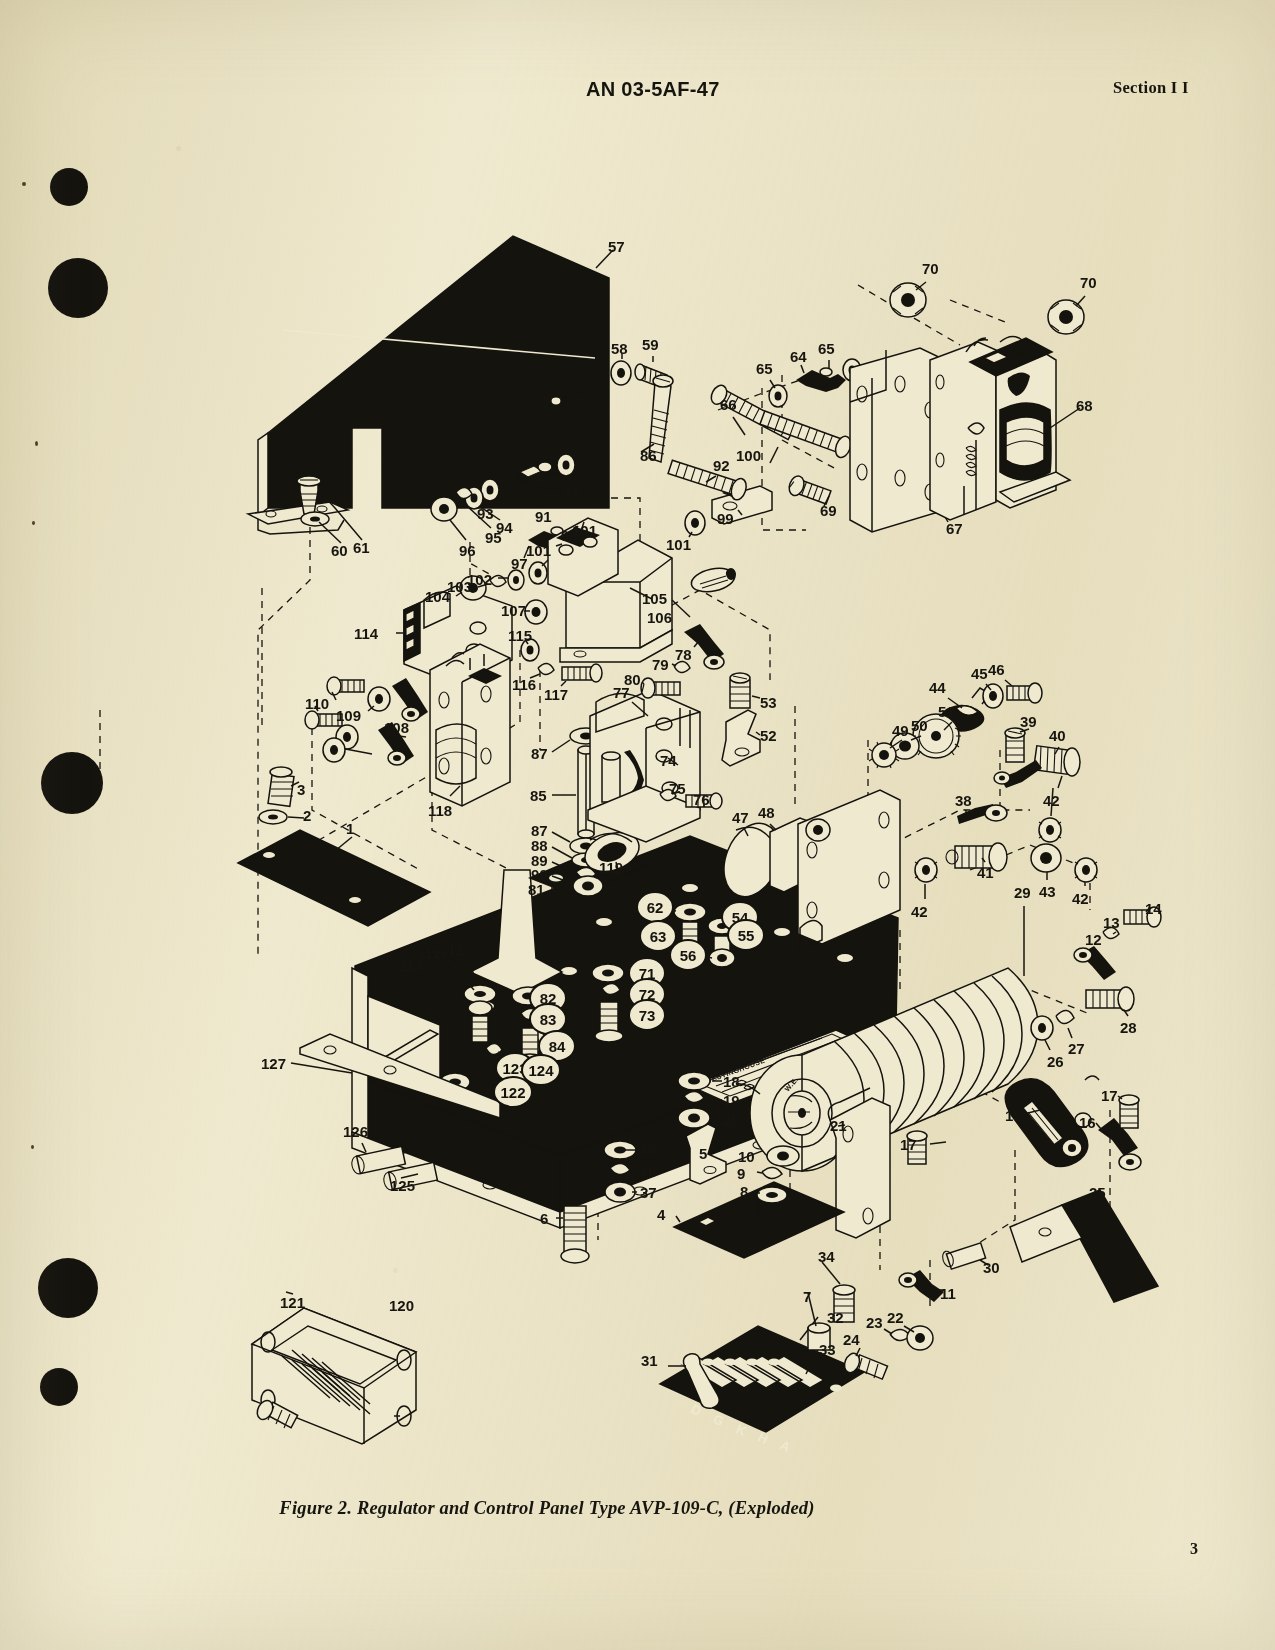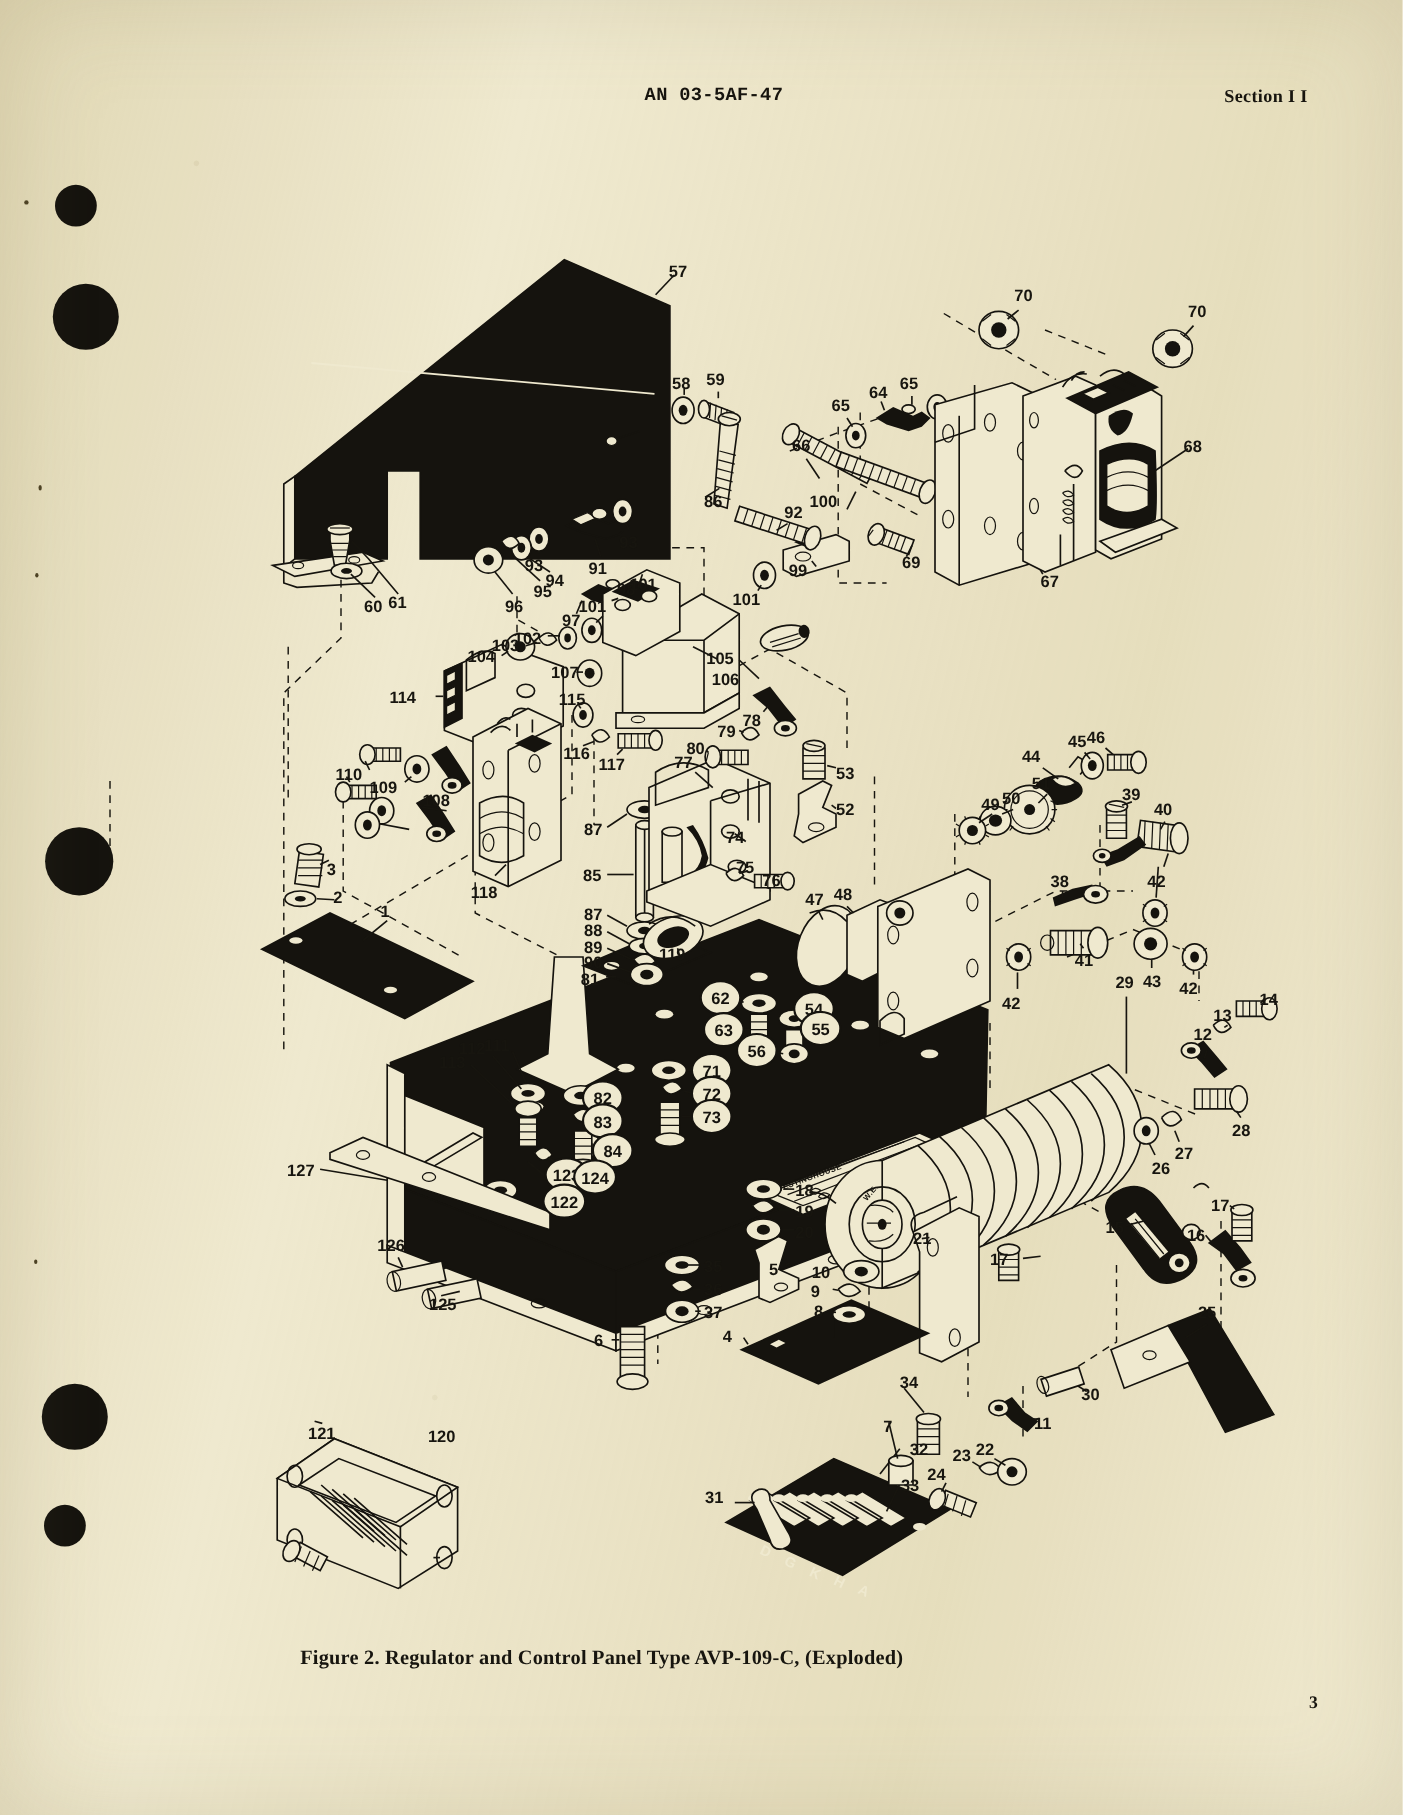--- a/index.html
+++ b/index.html
@@ -20,25 +20,25 @@
       linear-gradient(103deg, rgba(214,203,164,.35) 0%, rgba(239,233,207,0) 30%, rgba(222,212,175,.28) 72%, rgba(239,233,207,0) 100%);
     mix-blend-mode:multiply;
   }
   #page-edge-shade{
     position:absolute;inset:0;pointer-events:none;
     box-shadow:inset 0 0 90px rgba(150,135,95,.22);
   }
 
   
   .hdr{position:absolute;font-weight:bold;color:#17150f;letter-spacing:.3px;}
-  #doc-number{left:586px;top:78px;font-size:17px;font-family:Liberation Mono, monospace;}
+  #doc-number{left:586px;top:78px;font-size:20px;font-family:Liberation Sans, sans-serif;}
   #section-label{left:1073px;top:78px;font-size:16.5px;margin-left:40px;}
   #figure-caption{
     position:absolute;left:0;top:1498px;width:1094px;text-align:center;
-    font-size:18.5px;font-weight:bold;color:#17150f;letter-spacing:.2px;
+    font-size:18.5px;font-weight:bold;color:#17150f;letter-spacing:.2px;font-style:italic;
   }
   #page-number{position:absolute;left:1190px;top:1540px;font-size:16px;font-weight:bold;color:#17150f;}
 
   
   .punch{position:absolute;background:#15130e;border-radius:50%;}
   .speck{position:absolute;background:#4a3f22;border-radius:50%;}
 
   
   #illustration{position:absolute;left:0;top:110px;width:1275px;height:1380px;}
   #illustration svg{display:block;}

